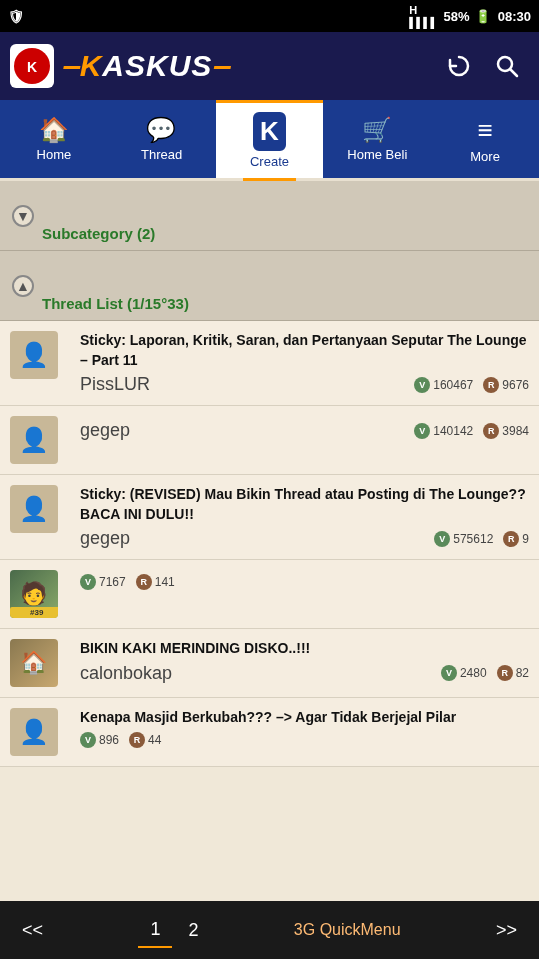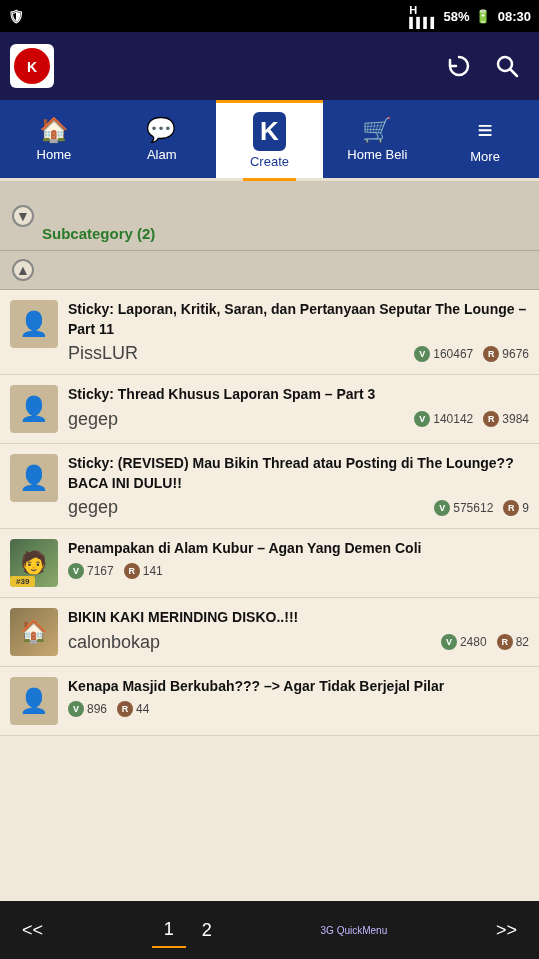--- a/index.html
+++ b/index.html
@@ -120,21 +120,21 @@
       flex-shrink: 0;
       overflow: hidden;
       display: flex; align-items: center; justify-content: center;
     }
     .avatar-ghost {
       width: 100%; height: 100%;
       background: #c8b898;
       display: flex; align-items: center; justify-content: center;
       font-size: 24px; color: #888;
     }
-    .thread-content { flex: 1; min-width: 0; }
+    .thread-content { flex: 1; min-width: 0; margin-left: 12px; }
     .thread-title {
       font-size: 14px;
       color: #111;
       line-height: 1.4;
       font-weight: bold;
       margin-bottom: 4px;
     }
     .thread-meta {
       display: flex;
       align-items: center;
@@ -160,21 +160,21 @@
     .stat-icon.replies { background: #8a5a3a; }
 
     
     .avatar-badge {
       position: absolute;
       bottom: 0; left: 0;
       background: #e8c030;
       color: #333;
       font-size: 8px;
       font-weight: bold;
-      padding: 1px 6px;
+      padding: 1px 20px;
       border-radius: 2px;
     }
     .thread-avatar { position: relative; }
 
     
     .bottom-nav {
       background: #1a1a1a;
       height: 58px;
       display: flex;
       align-items: center;
@@ -193,22 +193,22 @@
     .page-num {
       color: #fff;
       font-size: 18px;
       padding: 6px 12px;
       cursor: pointer;
     }
     .page-num.active {
       border-bottom: 2px solid #f90;
     }
     .quickmenu-btn {
-      color: #c4b5fd;
-      font-size: 10px;
+      color: #fdba74;
+      font-size: 16px;
       cursor: pointer;
       text-align: right;
     }
     .bottom-center { display: flex; align-items: center; gap: 4px; }
 
     
     .scrollable {
       padding-bottom: 58px;
     }
 
@@ -244,20 +244,23 @@
 </div>
 
 <div class="app-header">
   <div class="logo-area">
     <div class="app-logo">
       <svg width="40" height="40" viewBox="0 0 40 40">
         <circle cx="20" cy="20" r="18" fill="#c00"></circle>
         <text x="20" y="26" text-anchor="middle" fill="#fff" font-size="14" font-weight="bold">K</text>
       </svg>
     </div>
+    <div style="font-size:30px;font-weight:bold;font-style:italic;color:#fff;letter-spacing:1px;">
+      <span style="color:#f90;">‒</span><span style="color:#f90;">K</span><span style="color:#fff;">ASKUS</span><span style="color:#f90;">‒</span>
+    </div>
   </div>
   <div class="header-icons">
     <div class="header-icon-btn">
       <svg width="26" height="26" viewBox="0 0 26 26" fill="none">
         <path d="M13 4 A9 9 0 1 1 4 13" stroke="#fff" stroke-width="2.5" fill="none" stroke-linecap="round"></path>
         <polyline points="4,7 4,13 10,13" stroke="#fff" stroke-width="2.5" fill="none" stroke-linecap="round" stroke-linejoin="round"></polyline>
       </svg>
     </div>
     <div class="header-icon-btn">
       <svg width="26" height="26" viewBox="0 0 26 26" fill="none">
@@ -268,21 +271,21 @@
   </div>
 </div>
 
 <div class="nav-bar">
   <div class="nav-item">
     <span class="nav-icon">🏠</span>
     <span>Home</span>
   </div>
   <div class="nav-item">
     <span class="nav-icon">💬</span>
-    <span>Alam</span>
+    <span>Thread</span>
   </div>
   <div class="nav-item active">
     <span class="nav-icon" style="font-size:26px;font-weight:bold;border:2px solid #1a3a8f;background:#1a3a8f;color:#fff;border-radius:6px;padding:2px 5px;">K</span>
     <span>Create</span>
   </div>
   <div class="nav-item">
     <span class="nav-icon">🛒</span>
     <span>Home Beli</span>
   </div>
   <div class="nav-item">
@@ -295,20 +298,21 @@
 
 <div class="scrollable">
 
   <div class="section-header">
     <div class="section-toggle">▼</div>
     <span class="section-title">Subcategory (2)</span>
   </div>
 
   <div class="section-header">
     <div class="section-toggle">▲</div>
+    <span class="section-title">Thread List (1/15°33)</span>
   </div>
 
   <div class="thread-item">
     <div class="thread-avatar">
       <div class="avatar-ghost">👤</div>
     </div>
     <div class="thread-content">
       <div class="thread-title">Sticky: Laporan, Kritik, Saran, dan Pertanyaan Seputar The Lounge – Part 11</div>
       <div class="thread-meta">
         <span class="thread-author">PissLUR</span>
@@ -322,21 +326,20 @@
         </div>
       </div>
     </div>
   </div>
 
   <div class="thread-item">
     <div class="thread-avatar">
       <div class="avatar-ghost">👤</div>
     </div>
     <div class="thread-content">
-      <div class="thread-title">Sticky: Thread Khusus Laporan Spam – Part 3</div>
       <div class="thread-meta">
         <span class="thread-author">gegep</span>
         <div class="thread-stat">
           <div class="stat-icon views">V</div>
           <span>140142</span>
         </div>
         <div class="thread-stat">
           <div class="stat-icon replies">R</div>
           <span>3984</span>
         </div>
@@ -364,21 +367,20 @@
     </div>
   </div>
 
   <div class="thread-item">
     <div class="thread-avatar" style="background:#6a8a6a;">
 
       <div style="width:100%;height:100%;background:linear-gradient(135deg,#4a6a4a,#8aaa6a);display:flex;align-items:center;justify-content:center;font-size:22px;">🧑</div>
       <span class="avatar-badge">#39</span>
     </div>
     <div class="thread-content">
-      <div class="thread-title">Penampakan di Alam Kubur – Agan Yang Demen Coli</div>
       <div class="thread-meta">
         <div class="thread-stat">
           <div class="stat-icon views">V</div>
           <span>7167</span>
         </div>
         <div class="thread-stat">
           <div class="stat-icon replies">R</div>
           <span>141</span>
         </div>
       </div>

